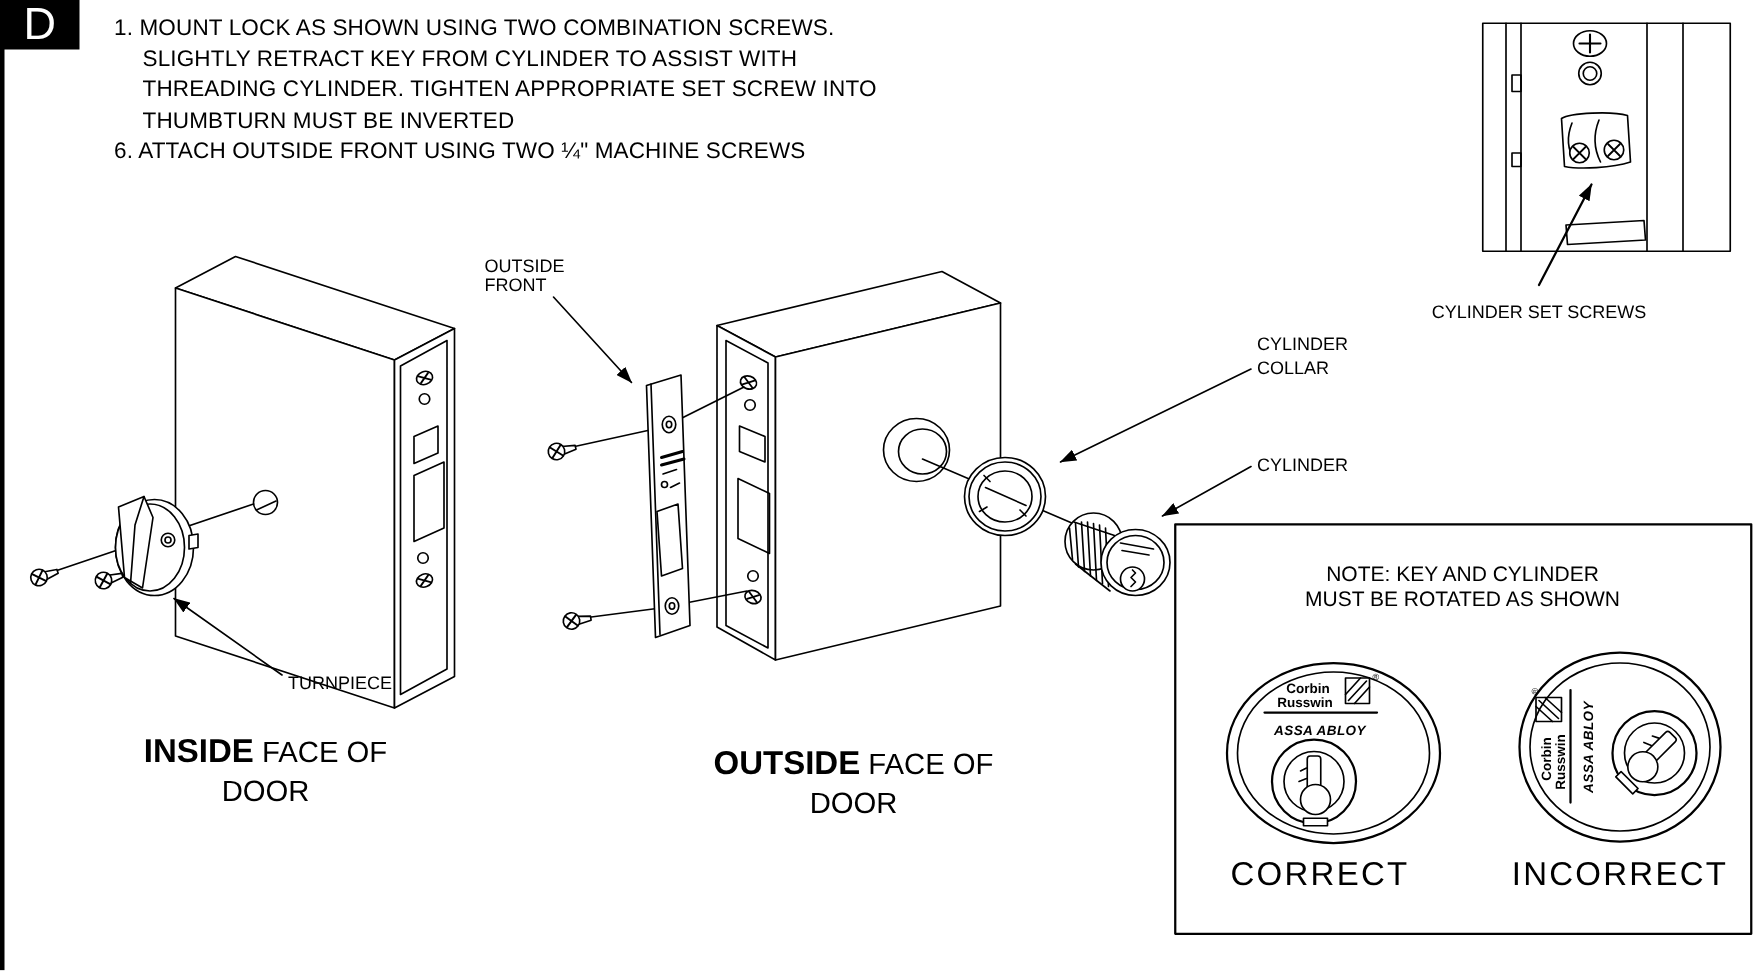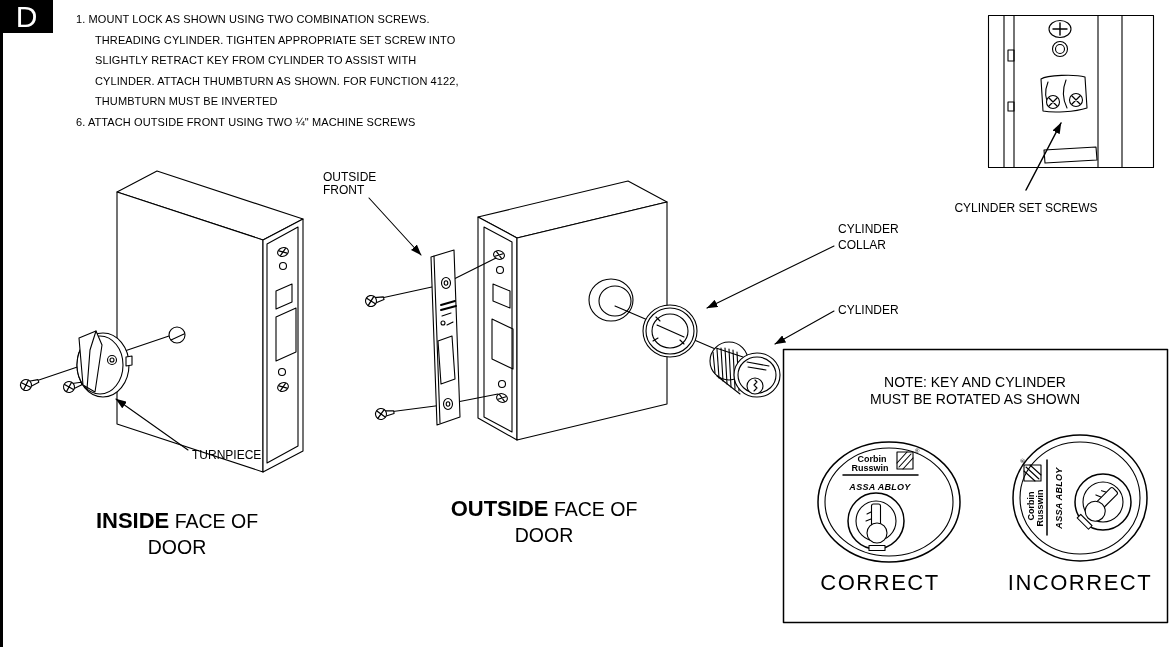--- a/index.html
+++ b/index.html
@@ -5,26 +5,26 @@
   html,body { margin:0; padding:0; background:#ffffff; }
   .page {
     position:relative; width:1172px; height:647px; background:#ffffff;
     font-family:"Liberation Sans", sans-serif; color:#000; overflow:hidden;
   }
   .left-rule { position:absolute; left:0; top:0; width:3px; height:647px; background:#000; }
   .d-tab {
     position:absolute; left:0; top:0; width:53px; height:33px; background:#000;
     color:#fff; font-size:30px; display:flex; align-items:center; justify-content:center;
   }
-  .instructions { position:absolute; left:76px; top:9px; font-size:11px; line-height:20.5px; letter-spacing:0.1px; white-space:nowrap; }
+  .instructions { position:absolute; left:76px; top:9px; font-size:15px; line-height:20.5px; letter-spacing:0.1px; white-space:nowrap; }
   .iline.cont { padding-left:19px; }
   .caption { position:absolute; text-align:center; font-size:19.5px; line-height:26px; }
   .caption .big { font-weight:bold; font-size:22px; }
-  .caption-inside { left:52px;  top:508px; width:250px; }
-  .caption-outside{ left:414px; top:496px; width:260px; }
+  .caption-inside { left:52px;  top:488px; width:250px; }
+  .caption-outside{ left:439px; top:496px; width:260px; }
   svg.art { position:absolute; left:0; top:0; }
   svg.art path, svg.art line, svg.art ellipse, svg.art circle, svg.art rect, svg.art polyline {
     stroke:#000; fill:none; stroke-width:1.1; stroke-linecap:round; stroke-linejoin:round;
   }
   svg.art .wf { fill:#ffffff; }
   svg.art .sw15 { stroke-width:1.5; }
   svg.art .sw2 { stroke-width:2; }
   svg.art text { stroke:none; fill:#000; }
   .t-lbl { font-size:12px; }
   .t-note { font-size:14px; }
@@ -39,23 +39,22 @@
 <div class="page">
 
   <div class="left-rule"></div>
 
   <div class="d-tab">
     <span>D</span>
   </div>
 
   <div class="instructions">
     <div class="iline num">1. MOUNT LOCK AS SHOWN USING TWO COMBINATION SCREWS.</div>
+    <div class="iline cont">SLIGHTLY RETRACT KEY FROM CYLINDER TO ASSIST WITH</div>
     <div class="iline cont">THREADING CYLINDER. TIGHTEN APPROPRIATE SET SCREW INTO</div>
-    <div class="iline cont">SLIGHTLY RETRACT KEY FROM CYLINDER TO ASSIST WITH</div>
-    <div class="iline cont">CYLINDER. ATTACH THUMBTURN AS SHOWN. FOR FUNCTION 4122,</div>
     <div class="iline cont">THUMBTURN MUST BE INVERTED</div>
     <div class="iline num">6. ATTACH OUTSIDE FRONT USING TWO ¼" MACHINE SCREWS</div>
   </div>
 
   <svg class="art" width="1172" height="647" viewBox="0 0 1172 647">
     <defs>
       <marker id="arw" markerWidth="12" markerHeight="8" refX="10.5" refY="4" orient="auto" markerUnits="userSpaceOnUse">
         <path d="M0,0 L11,4 L0,8 Z" style="fill:#000;stroke:none"></path>
       </marker>
       <g id="ph-screw">

